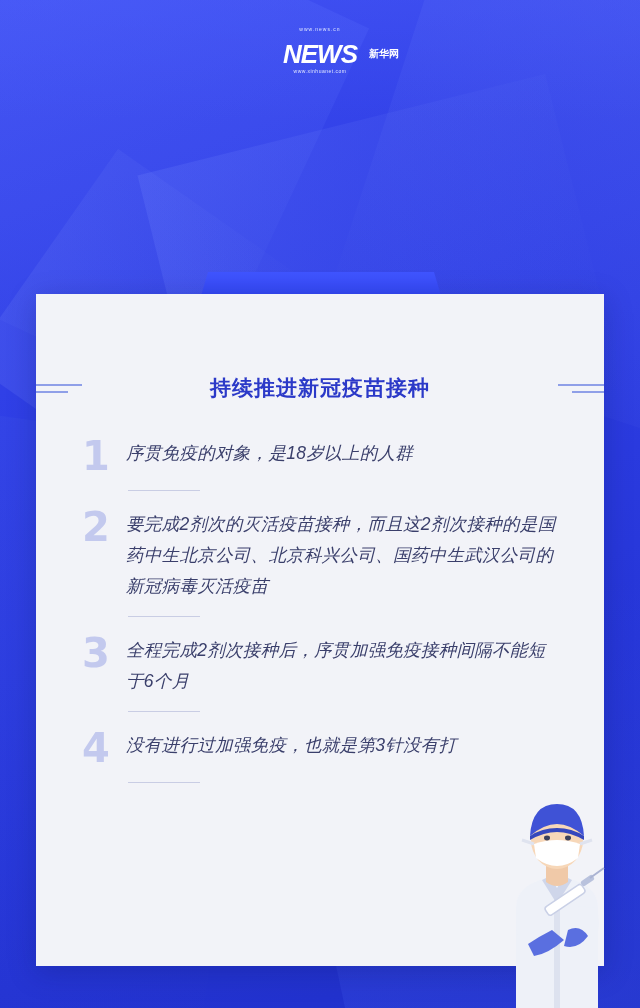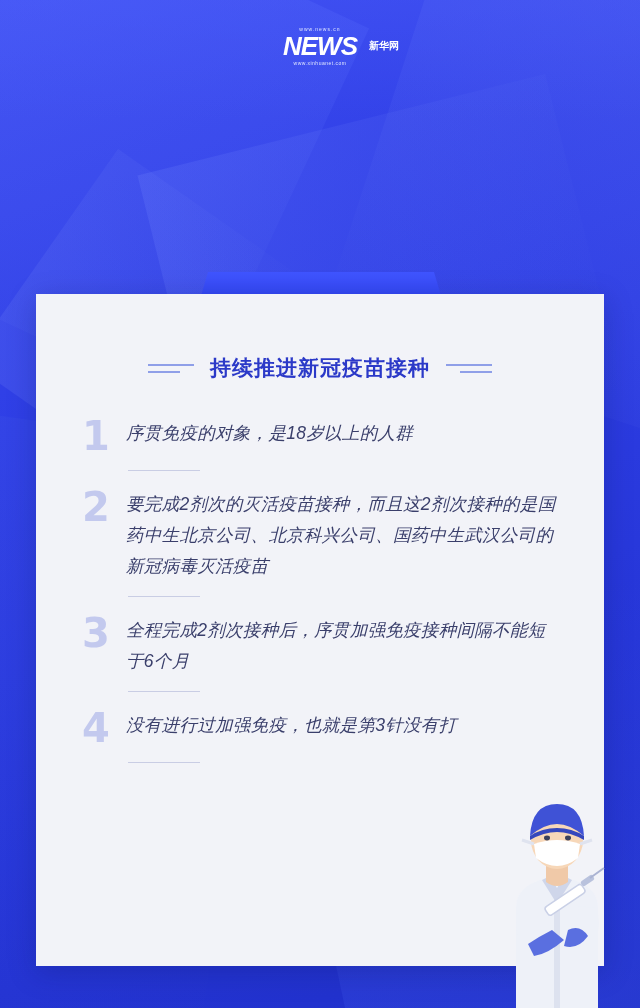--- a/index.html
+++ b/index.html
@@ -79,20 +79,21 @@
   }
   .logo-top {
     font-size: 5px;
     letter-spacing: 1px;
     color: #dfe5ff;
     margin-bottom: 1px;
   }
   .logo-main {
     display: inline-block;
     position: relative;
+    margin-top: 8px;
   }
   .logo-cn {
     position: absolute;
     right: -42px;
     top: 6px;
     font-size: 10px;
     font-weight: bold;
     letter-spacing: 0px;
     color: #ffffff;
     white-space: nowrap;
@@ -154,22 +155,22 @@
     top: 294px;
     left: 36px;
     width: 568px;
     height: 672px;
     background: #f2f3f8;
     box-shadow: 0 6px 26px rgba(10,20,90,0.25);
   }
   .card-header {
     display: flex;
     align-items: center;
-    justify-content: center;
-    margin-top: 60px;
+    justify-content: space-between;
+    margin-top: 80px;
     gap: 16px;
   }
   .card-title {
     font-size: 21px;
     font-weight: bold;
     color: #2b39c8;
     letter-spacing: 1px;
   }
   .deco-lines {
     display: flex;

